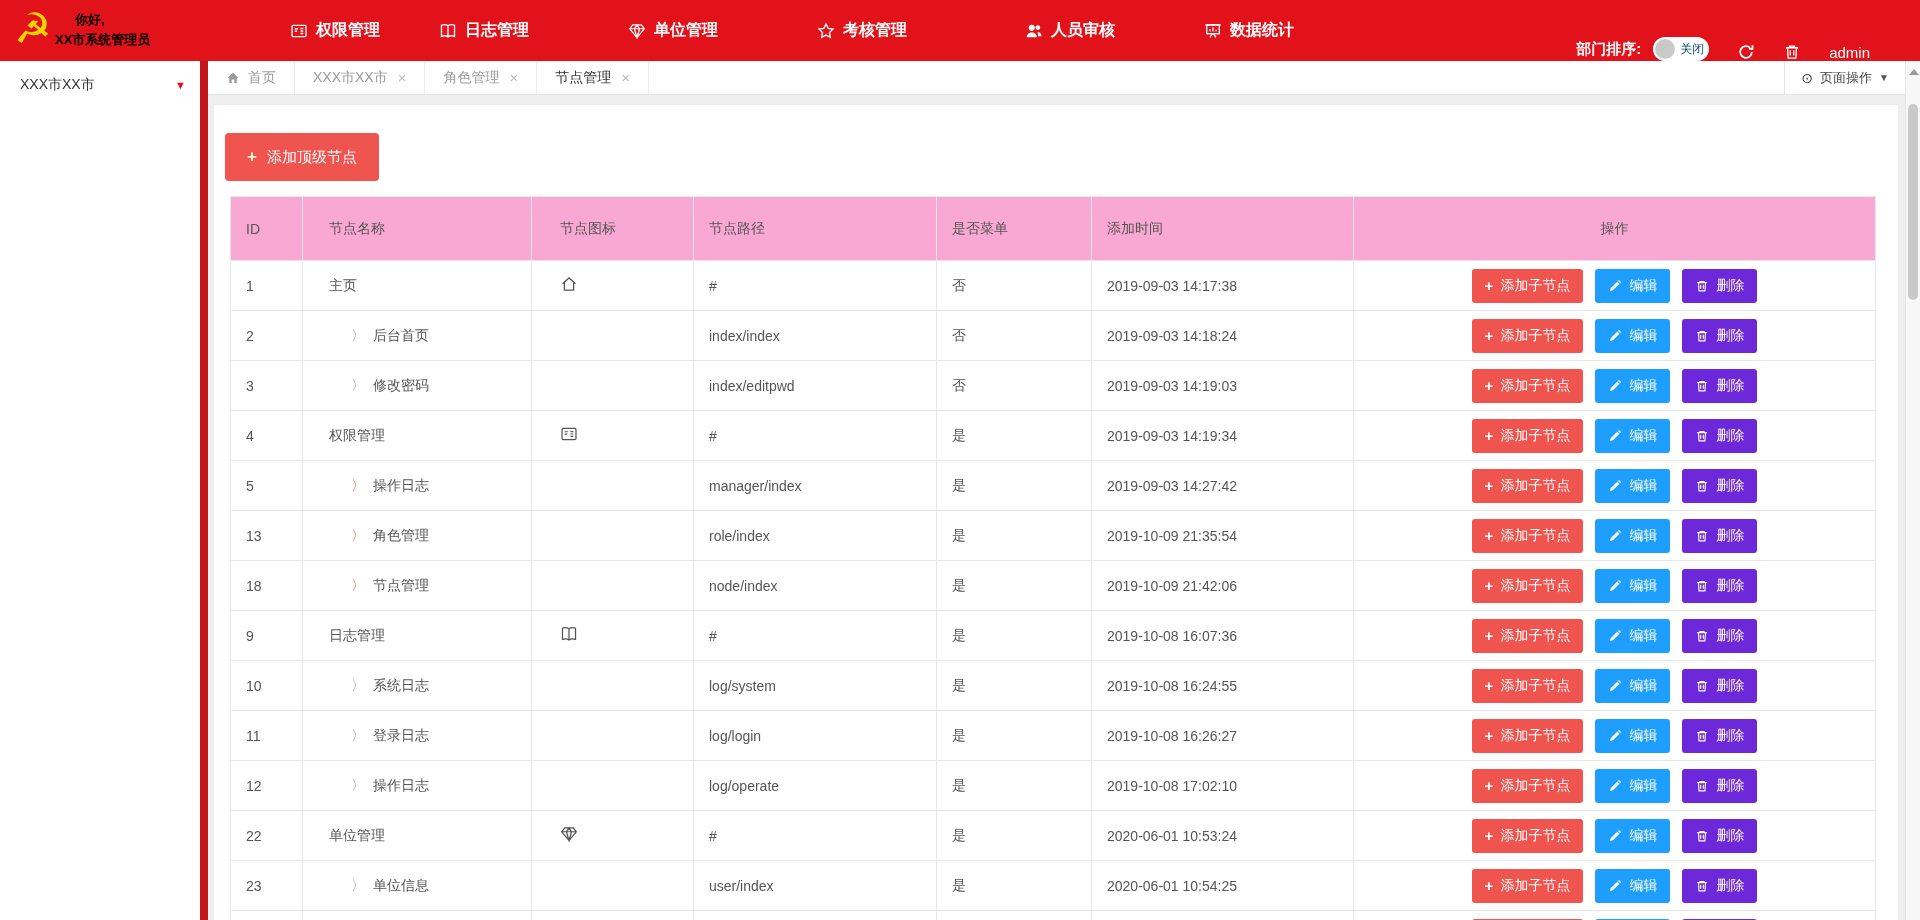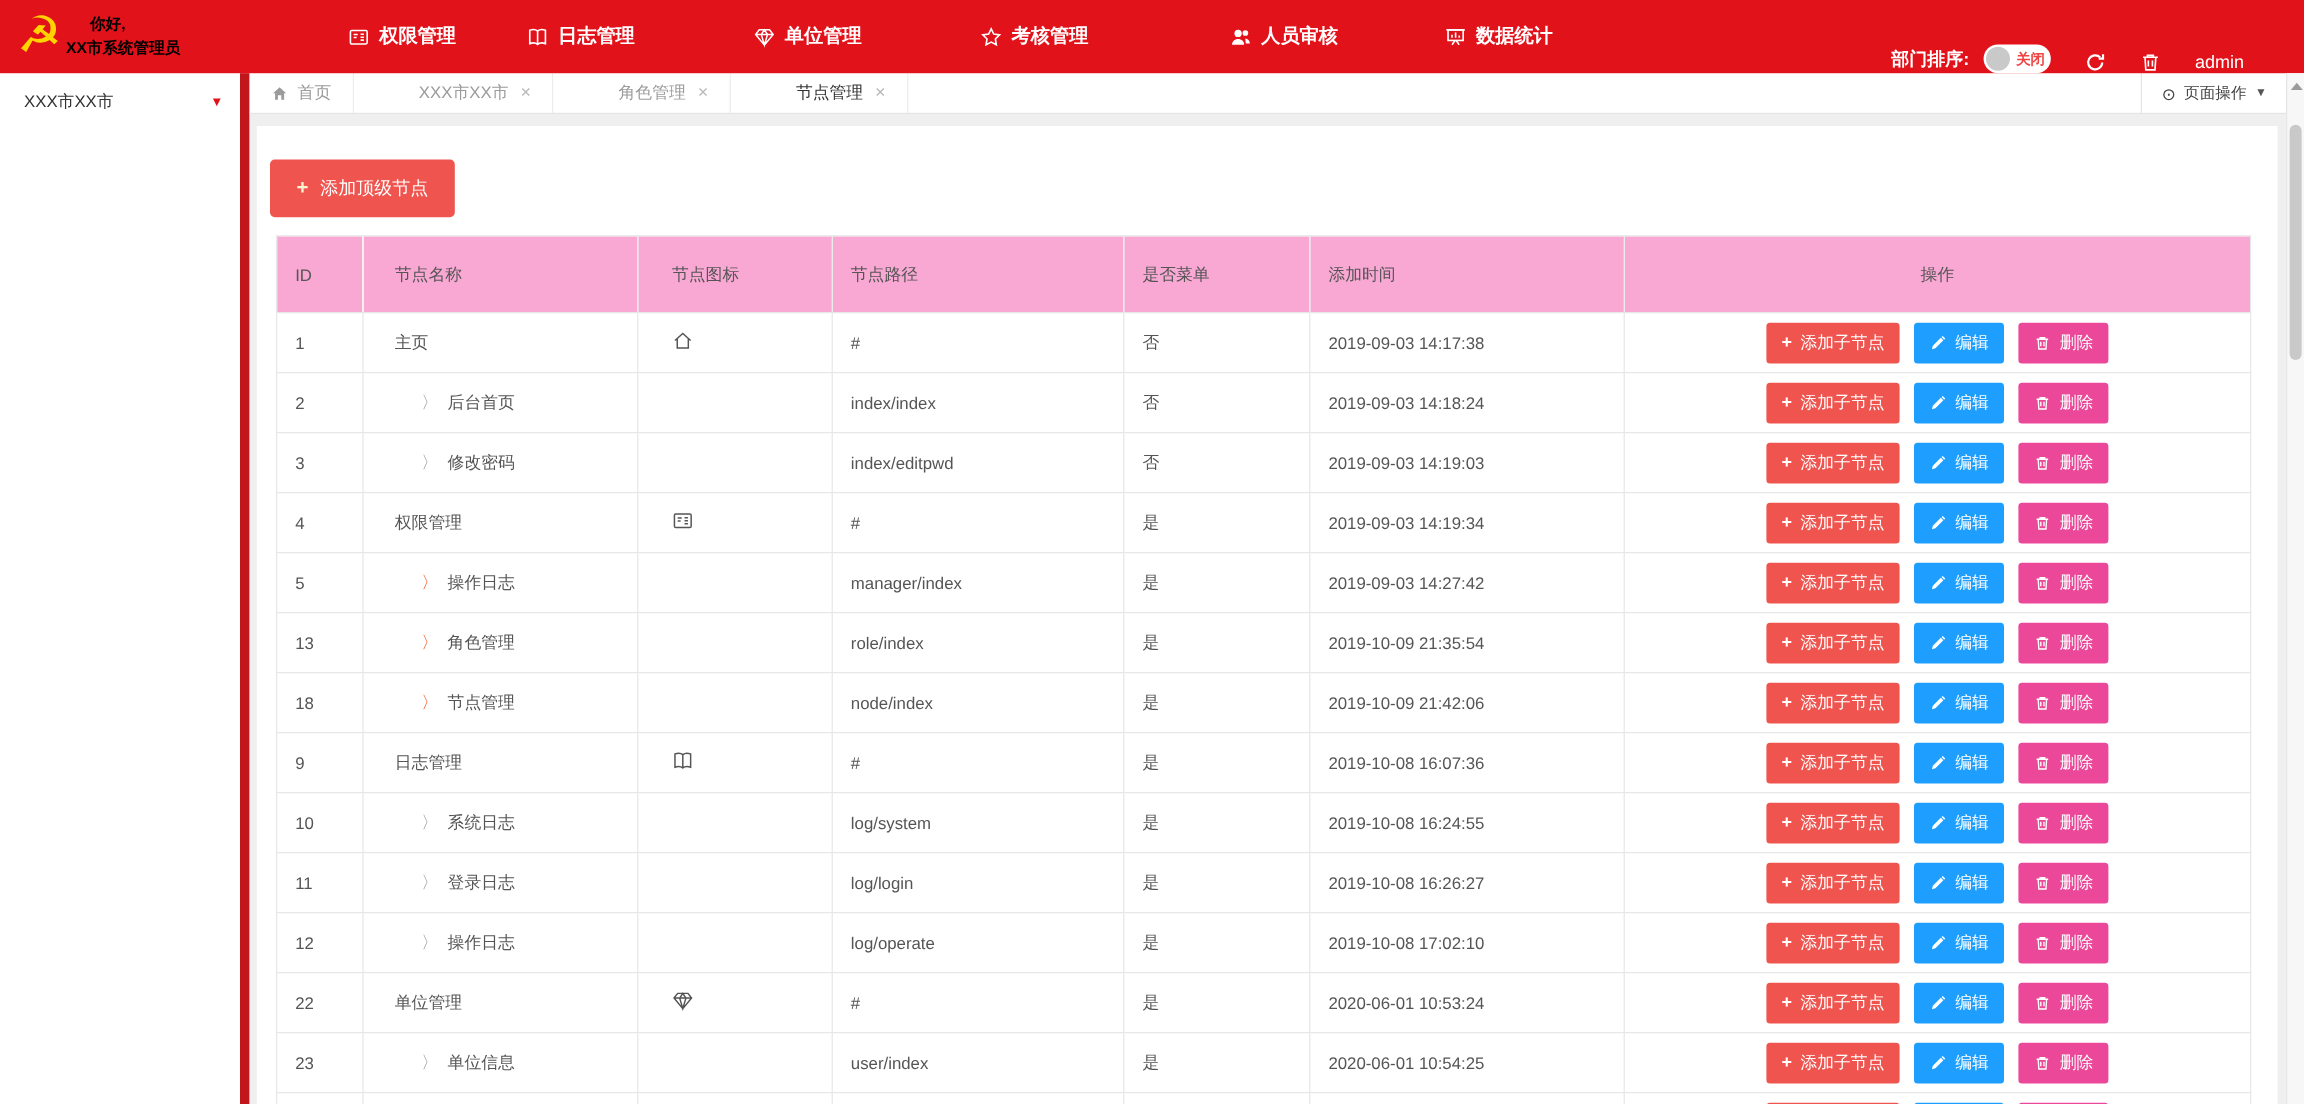--- a/index.html
+++ b/index.html
@@ -14,34 +14,34 @@
   .top-nav { position:absolute; left:0; top:0; width:100%; height:61px; }
   .nav-item { position:absolute; top:0; height:61px; display:flex; align-items:center; gap:8px; color:#fff; font-size:16px; font-weight:bold; cursor:pointer; }
   .nav-item:nth-child(1){ left:290px; } .nav-item:nth-child(2){ left:439px; }
   .nav-item:nth-child(3){ left:628px; } .nav-item:nth-child(4){ left:817px; }
   .nav-item:nth-child(5){ left:1025px;justify-content:center; } .nav-item:nth-child(6){ left:1204px; }
   .nav-item svg { width:18px; height:18px; display:block; }
   .topbar-right { position:absolute; right:50px; top:0; height:61px; display:flex; align-items:flex-end; gap:28px; color:#fff; }
   .dept-sort { display:flex; align-items:center; gap:12px; font-size:15px; font-weight:bold; }
   .toggle { width:56px; height:24px; background:#fff; border-radius:12px; display:flex; align-items:center; cursor:pointer; }
   .knob { width:20px; height:20px; border-radius:50%; background:#c9c9c9; margin-left:2px; }
-  .toggle-text { font-size:12px; color:#ef4444; font-weight:bold; margin-left:5px; }
+  .toggle-text { font-size:12px; color:#0c4a6e; font-weight:normal; margin-left:5px; }
   .icon-btn { display:flex; align-items:center; cursor:pointer; color:#fff; }
   .icon-btn svg { width:18px; height:18px; display:block; }
   .admin { font-size:15px; cursor:pointer; }
 
   
   .sidebar { position:absolute; left:0; top:61px; width:200px; bottom:0; background:#fff; }
   .sidebar-head { display:flex; align-items:center; justify-content:space-between; padding:15px 14px 15px 20px; font-size:14px; color:#333; cursor:pointer; }
   .caret { color:#e2121b; font-size:11px; }
   .red-strip { position:absolute; left:200px; top:61px; width:8px; bottom:0; background:#c0161c; }
 
   
   .tabbar { position:absolute; left:208px; top:61px; right:15px; height:34px; background:#fff; border-bottom:1px solid #e4e4e4; display:flex; z-index:4; }
-  .tabs { display:flex; height:100%; flex:1;gap:36px; }
+  .tabs { display:flex; height:100%; flex:1; }
   .tab { display:flex; align-items:center; gap:8px; padding:0 18px; border-right:1px solid #ececec; font-size:14px; color:#9b9b9b; cursor:pointer; white-space:nowrap; }
   .tab.active { color:#333; }
   .tab .tab-home-ic { color:#9b9b9b; display:flex; }
   .tab .tab-home-ic svg { width:14px; height:14px; }
   .tab .close { font-size:15px; color:#b9b9b9; margin-left:2px; cursor:pointer; }
   .page-ops { display:flex; align-items:center; gap:7px; padding:0 16px; border-left:1px solid #e4e4e4; font-size:13px; color:#444; cursor:pointer; white-space:nowrap; }
   .ops-icon { font-size:14px; }
   .ops-caret { font-size:10px; color:#555; }
 
   
@@ -65,21 +65,21 @@
   .row-icon { color:#555; display:inline-flex; }
   .row-icon svg { width:18px; height:18px; }
   .chev { font-size:14px; margin:0 8px 0 22px; }
   .chev-gray { color:#9a9a9a; }
   .chev-red { color:#f0571f; }
 
   .btn { display:inline-flex; align-items:center; gap:7px; height:34px; padding:0 13px; border:none; border-radius:3px; color:#fff; font-size:14px; font-family:inherit; cursor:pointer; vertical-align:middle; }
   .btn + .btn { margin-left:12px; }
   .btn-add { background:#ef544f; }
   .btn-edit { background:#1e9fff; }
-  .btn-del { background:#ec4899; }
+  .btn-del { background:#6d28d9; }
   .bplus { font-weight:bold; font-size:15px; }
   .bicon { display:inline-flex; }
   .bicon svg { width:14px; height:14px; }
 
   
   .scrollbar { position:absolute; right:0; top:61px; width:15px; bottom:0; background:#f7f7f7; border-left:1px solid #e6e6e6; z-index:6; }
   .sb-up { position:absolute; top:8px; left:3px; width:0; height:0; border-left:5px solid transparent; border-right:5px solid transparent; border-bottom:6px solid #9a9a9a; }
   .sb-thumb { position:absolute; top:43px; left:2px; width:10px; height:196px; background:#c9c9c9; border-radius:5px; cursor:pointer; }
 </style>
 </head>

